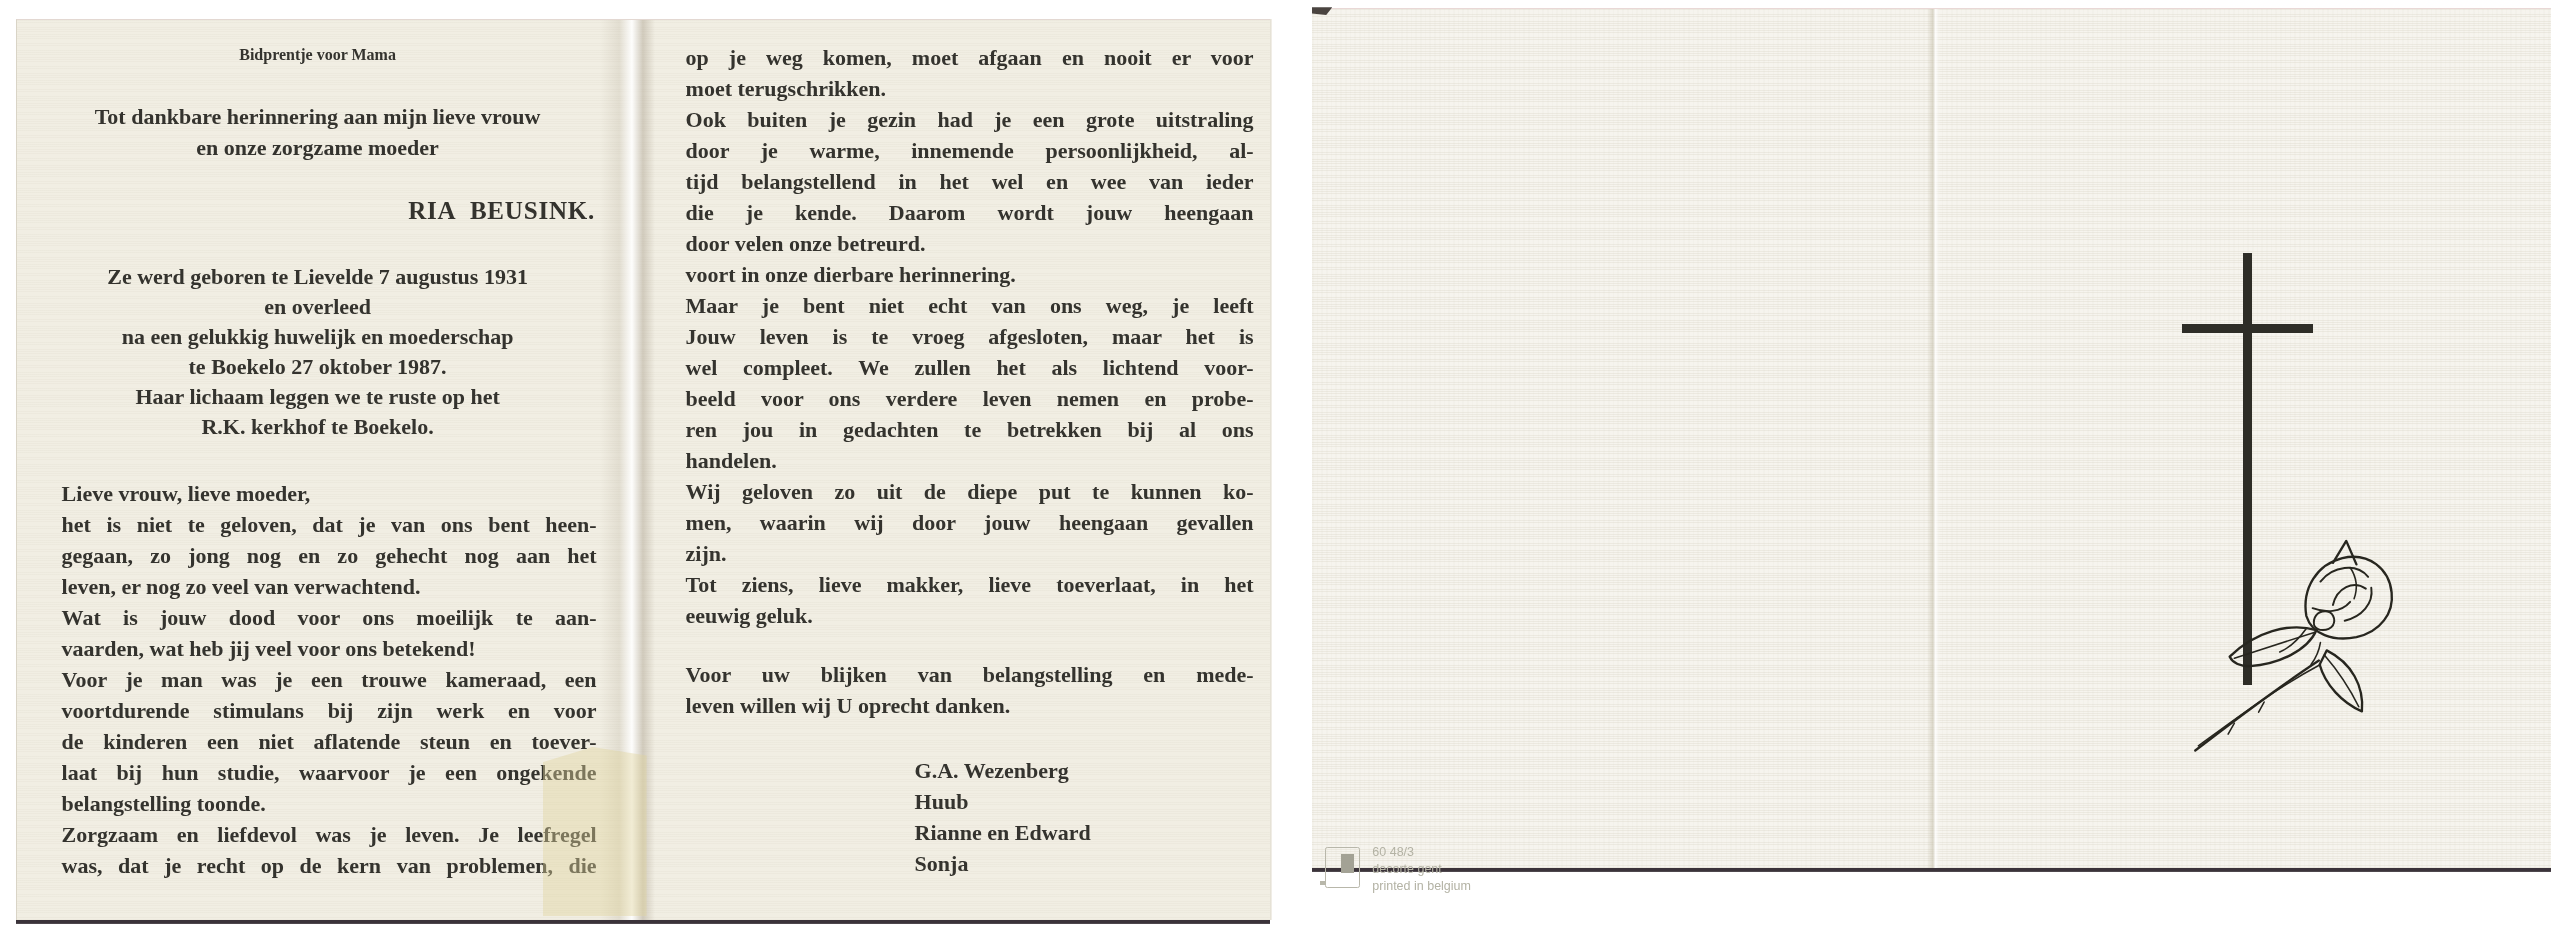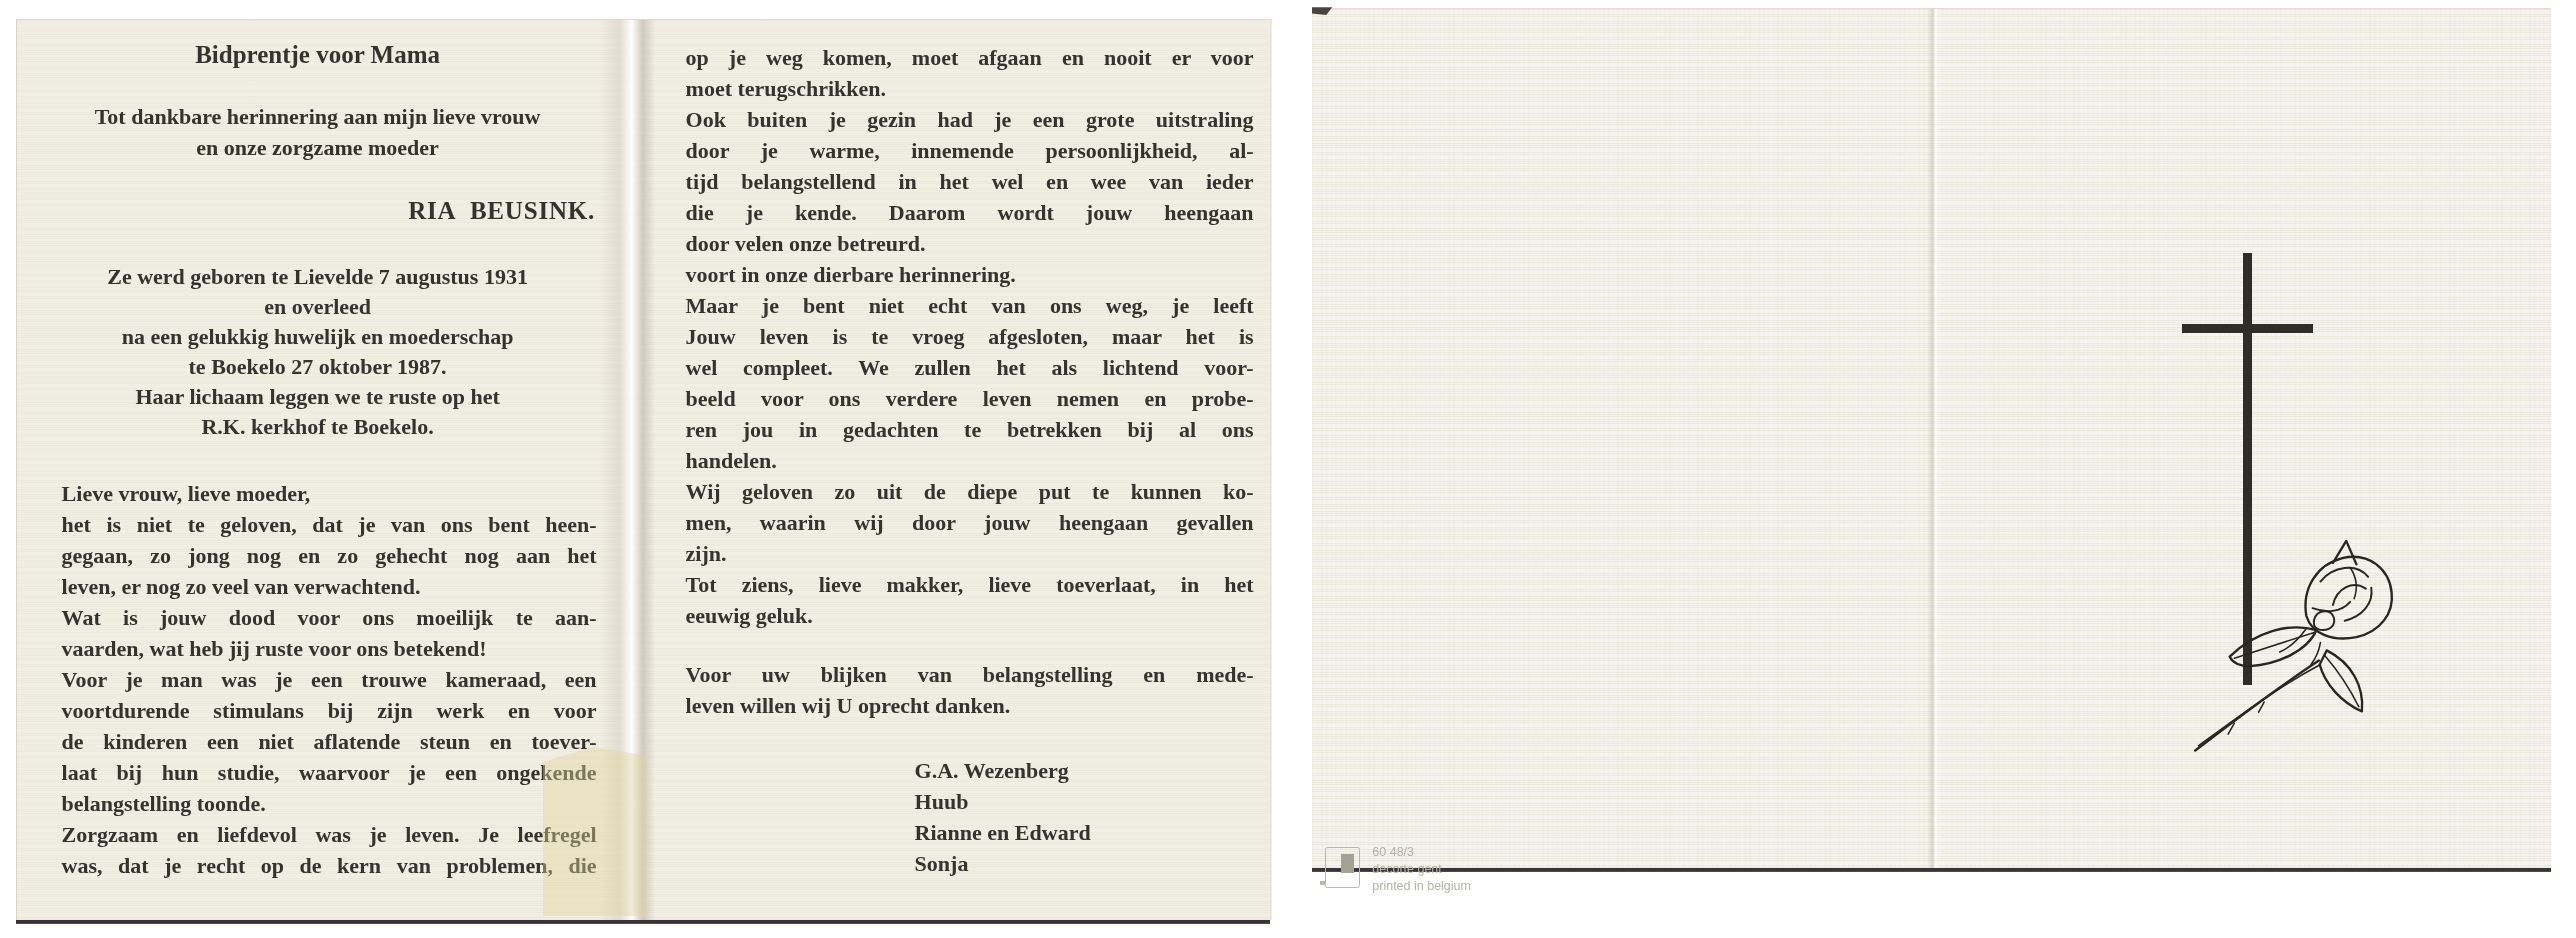--- a/index.html
+++ b/index.html
@@ -16,21 +16,21 @@
   
   #right-card{left:1312px;top:7.8px;width:1239px;height:860px;
     background-color:#f6f4ee;
     background-image:
       repeating-linear-gradient(0deg, rgba(213,208,192,0.30) 0 0.8px, rgba(255,255,255,0) 0.8px 2.3px),
       repeating-linear-gradient(90deg, rgba(232,230,220,0.22) 0 1.6px, rgba(255,255,255,0) 1.6px 4.7px);
     border-top:1.6px solid #e9d8d6;
     box-shadow:0 3.9px 0 #3b333a;padding-left:13px;}
   .textcol{position:absolute;color:#34332e;font-weight:700;font-size:22px;line-height:31px;}
   .centered{text-align:center;}
-  #c1-title{left:23.5px;top:19px;width:555px;font-size:25px;}
+  #c1-title{left:23.5px;top:19px;width:555px;font-size:16px;}
   #c1-intro{left:23.5px;top:81px;width:555px;text-align:center;}
   #c1-name{left:23.5px;top:175px;width:555px;font-size:25px;letter-spacing:0.8px;word-spacing:7.8px;text-align:right;}
   #c1-vitals{left:23.5px;top:242px;width:555px;line-height:30px;}
   #c1-body{left:45px;top:458px;width:535px;}
   #c2-body{left:669px;top:22px;width:568px;}
   #c2-sign{left:898px;top:735px;width:328px;}
   .tline{white-space:nowrap;}
   .just{white-space:normal;text-align:justify;text-align-last:justify;}
   .gap{margin-top:28px;}
   
@@ -86,21 +86,21 @@
         <div class="tline">Haar lichaam leggen we te ruste op het</div>
         <div class="tline">R.K. kerkhof te Boekelo.</div>
       </div>
 
     <div id="c1-body" class="textcol">
         <div class="tline">Lieve vrouw, lieve moeder,</div>
         <div class="tline just">het is niet te geloven, dat je van ons bent heen-</div>
         <div class="tline just">gegaan, zo jong nog en zo gehecht nog aan het</div>
         <div class="tline">leven, er nog zo veel van verwachtend.</div>
         <div class="tline just">Wat is jouw dood voor ons moeilijk te aan-</div>
-        <div class="tline">vaarden, wat heb jij ruste voor ons betekend!</div>
+        <div class="tline">vaarden, wat heb jij veel voor ons betekend!</div>
         <div class="tline just">Voor je man was je een trouwe kameraad, een</div>
         <div class="tline just">voortdurende stimulans bij zijn werk en voor</div>
         <div class="tline just">de kinderen een niet aflatende steun en toever-</div>
         <div class="tline just">laat bij hun studie, waarvoor je een ongekende</div>
         <div class="tline">belangstelling toonde.</div>
         <div class="tline just">Zorgzaam en liefdevol was je leven. Je leefregel</div>
         <div class="tline just">was, dat je recht op de kern van problemen, die</div>
       </div>
 
     <div id="c2-body" class="textcol">

